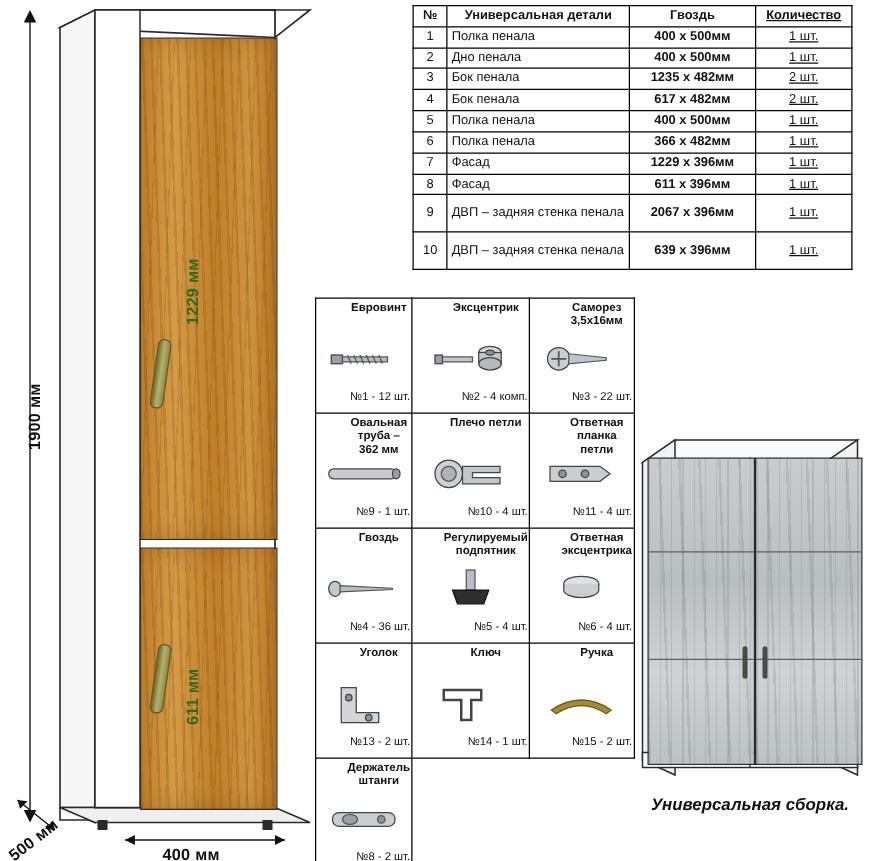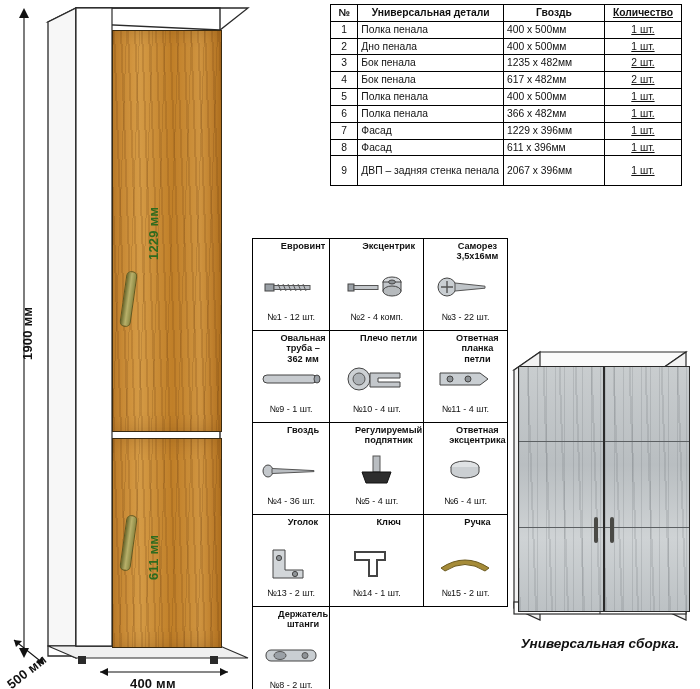--- a/index.html
+++ b/index.html
@@ -49,32 +49,32 @@
   #parts-table{left:330px;top:4px;width:352px;}
   table.parts{
     border-collapse:collapse;width:352px;font-size:10.3px;
   }
   table.parts th, table.parts td{
     border:1px solid #000;padding:2px 3px;line-height:1.15;
   }
   table.parts th{font-weight:bold;text-align:center;}
   .c-num{width:22px;text-align:center;}
   .c-name{width:150px;text-align:left;}
-  .c-size{width:105px;}
+  .c-size{width:105px;text-align:center;font-weight:bold;}
   .c-qty{width:72px;text-align:center;text-decoration:underline;}
 
   
   #fittings-grid{left:252px;top:238px;width:226px;}
   table.fit{border-collapse:collapse;width:226px;}
   table.fit td{
     border:1px solid #000;width:75px;height:88px;vertical-align:top;
     text-align:center;padding:2px 1px 1px;
   }
   .fit-title{font-size:9.2px;font-weight:bold;line-height:1.12;display:block;}
-  .fit-qty{font-size:9px;position:absolute;bottom:3px;left:0;right:0;text-align:center;}
+  .fit-qty{font-size:9px;position:absolute;bottom:3px;left:0;right:0;text-align:right;}
   .fit-cell-inner{position:relative;height:84px;padding-left:24px;}
   .fit-art{position:absolute;left:0;right:0;top:26px;height:40px;display:flex;align-items:center;justify-content:center;}
 
   
   #wardrobe-diagram{left:500px;top:340px;width:200px;height:330px;font-style:italic;}
   .wd-door{
     position:absolute;width:84px;height:244px;top:26px;
     background:
       repeating-linear-gradient(90deg, rgba(90,95,100,.18) 0 1px, rgba(255,255,255,0) 1px 9px),
       repeating-linear-gradient(88deg, rgba(70,75,80,.14) 0 2px, rgba(255,255,255,0) 2px 16px),
@@ -202,20 +202,26 @@
       <tr>
           <td class="c-num">8</td>
           <td class="c-name">Фасад</td>
           <td class="c-size">611 х 396мм</td>
           <td class="c-qty">1 шт.</td>
         </tr>
       <tr style="height:30px">
           <td class="c-num">9</td>
           <td class="c-name">ДВП – задняя стенка пенала</td>
           <td class="c-size">2067 х 396мм</td>
+          <td class="c-qty">1 шт.</td>
+        </tr>
+      <tr style="height:30px">
+          <td class="c-num">10</td>
+          <td class="c-name">ДВП – задняя стенка пенала</td>
+          <td class="c-size">639 х 396мм</td>
           <td class="c-qty">1 шт.</td>
         </tr>
     </tbody>
   </table>
 </div>
 
 <div class="abs" id="fittings-grid">
   <table class="fit">
     <tbody>
         <tr>

